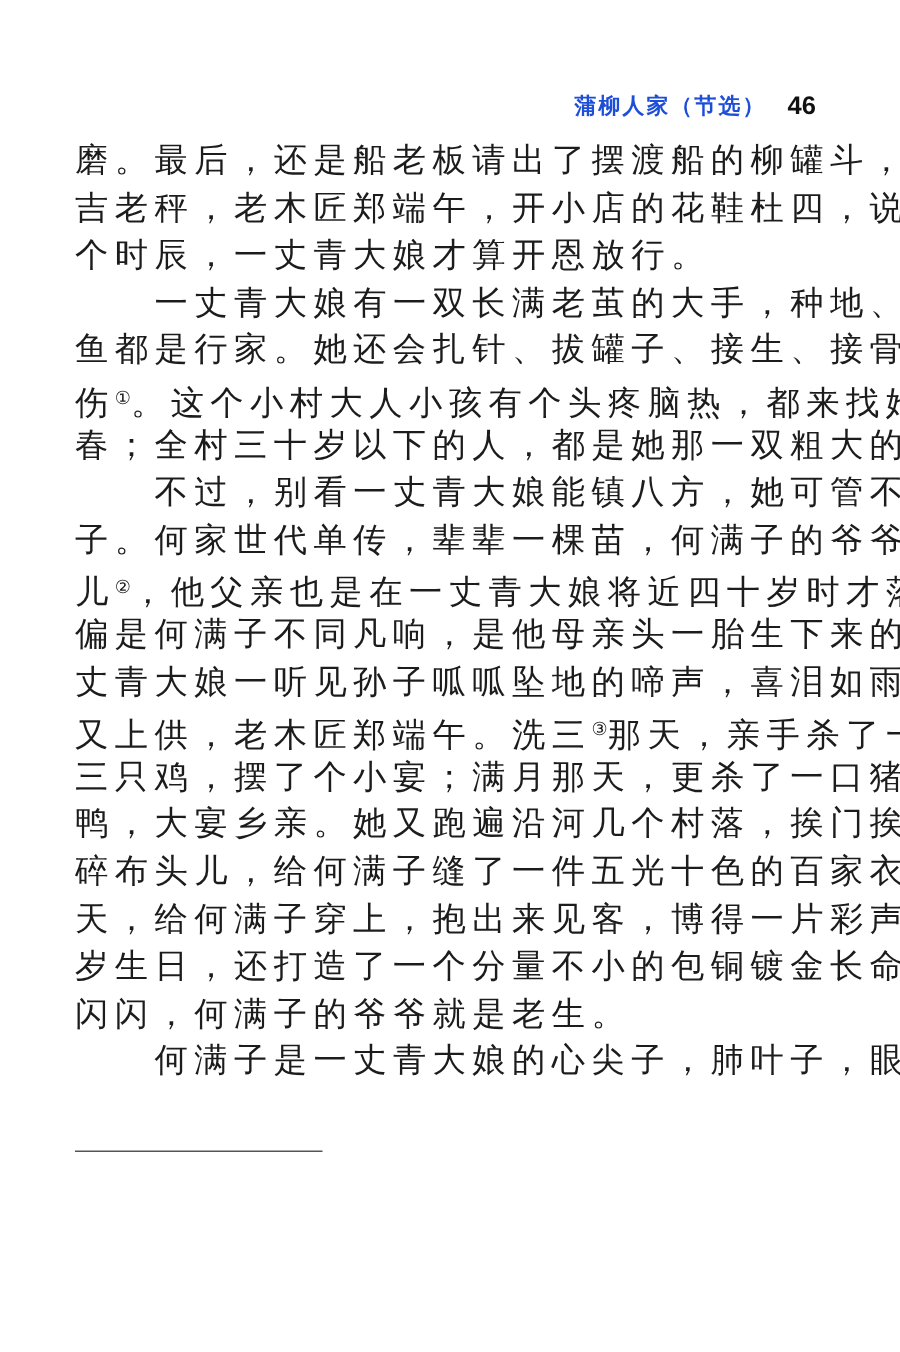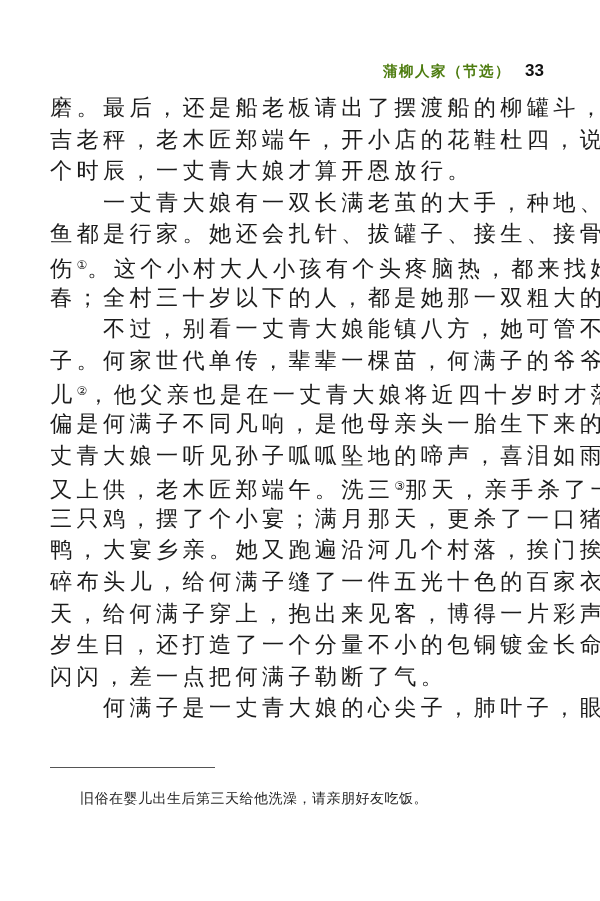--- a/index.html
+++ b/index.html
@@ -1,38 +1,38 @@
 <!DOCTYPE html>
 <html><head>
 <meta charset="utf-8">
 <style>
   html, body { margin: 0; padding: 0; background: #ffffff; }
   body { width: 600px; height: 901px; position: relative; overflow: hidden;
          font-family: "DejaVu Serif", "Liberation Serif", serif; color: #1a1a1a; }
   .header { position: absolute; top: 60px; left: 380px; width: 180px; height: 24px; }
   .header-title { position: absolute; left: 3px; top: 0; font-size: 14.5px; letter-spacing: 1.5px;
-                  font-weight: bold; color: #4d7c0f; white-space: nowrap; line-height: 22px; }
+                  font-weight: bold; color: #1d4ed8; white-space: nowrap; line-height: 22px; }
   .page-num { position: absolute; left: 145px; top: 0; font-family: "Liberation Sans", sans-serif;
               font-weight: bold; font-size: 17px; line-height: 22px; color: #111; }
   .body-text { position: absolute; left: 50px; top: 92px; width: 506px; }
   .line { height: 31.6px; line-height: 31.6px; font-size: 22.2px; white-space: nowrap;
           letter-spacing: 4.3px; color: #1c1c1c; }
   .line.indent { padding-left: 53px; }
   .fn-ref { font-size: 12px; vertical-align: 7px; letter-spacing: 0; font-family: "DejaVu Sans", sans-serif; }
   .rule { position: absolute; left: 50px; top: 767px; width: 165px; height: 1px; background: #555; }
   .footnotes { position: absolute; left: 80px; top: 786px; width: 480px; }
   .fn-line { font-size: 14px; line-height: 24px; white-space: nowrap; color: #222; letter-spacing: 0.5px; }
   .fn-line span.gap { display: inline-block; width: 22px; }
 </style>
 </head>
 <body>
 
 <div class="header">
   <span class="header-title">蒲柳人家（节选）</span>
-  <span class="page-num">33</span>
+  <span class="page-num">46</span>
 </div>
 
 <div class="body-text">
   <div class="line">磨。最后，还是船老板请出了摆渡船的柳罐斗，钉掌铺的</div>
   <div class="line">吉老秤，老木匠郑端午，开小店的花鞋杜四，说和了两三</div>
   <div class="line">个时辰，一丈青大娘才算开恩放行。</div>
   <div class="line indent">一丈青大娘有一双长满老茧的大手，种地、撑船、打</div>
   <div class="line">鱼都是行家。她还会扎针、拔罐子、接生、接骨、看红</div>
   <div class="line"><span>伤</span><span class="fn-ref">①</span><span>。这个小村大人小孩有个头疼脑热，都来找她妙手回</span></div>
   <div class="line">春；全村三十岁以下的人，都是她那一双粗大的手给接来</div>
@@ -40,21 +40,20 @@
   <div class="line">子。何家世代单传，辈辈一棵苗，何满子的爷爷就是老生</div>
   <div class="line"><span>儿</span><span class="fn-ref">②</span><span>，他父亲也是在一丈青大娘将近四十岁时才落生的；</span></div>
   <div class="line">偏是何满子不同凡响，是他母亲头一胎生下来的贵子。一</div>
   <div class="line">丈青大娘一听见孙子呱呱坠地的啼声，喜泪如雨，又烧香</div>
   <div class="line"><span>又上供，老木匠郑端午。洗三</span><span class="fn-ref">③</span><span>那天，亲手杀了一只羊和</span></div>
   <div class="line">三只鸡，摆了个小宴；满月那天，更杀了一口猪和六只</div>
   <div class="line">鸭，大宴乡亲。她又跑遍沿河几个村落，挨门挨户乞讨零</div>
   <div class="line">碎布头儿，给何满子缝了一件五光十色的百家衣；百日那</div>
   <div class="line">天，给何满子穿上，抱出来见客，博得一片彩声。到一周</div>
   <div class="line">岁生日，还打造了一个分量不小的包铜镀金长命锁，金光</div>
-  <div class="line">闪闪，差一点把何满子勒断了气。</div>
+  <div class="line">闪闪，何满子的爷爷就是老生。</div>
   <div class="line indent">何满子是一丈青大娘的心尖子，肺叶子，眼珠子，命</div>
 </div>
 
 <div class="rule"></div>
 
 <div class="footnotes">
-  <div class="fn-line">旧俗在婴儿出生后第三天给他洗澡，请亲朋好友吃饭。</div>
 </div>
 
 </body></html>

